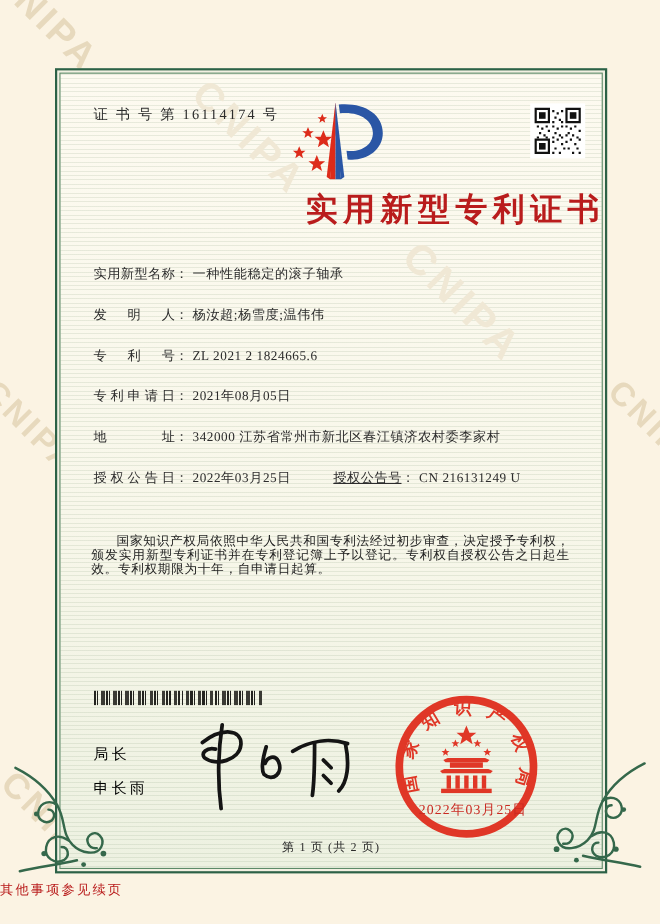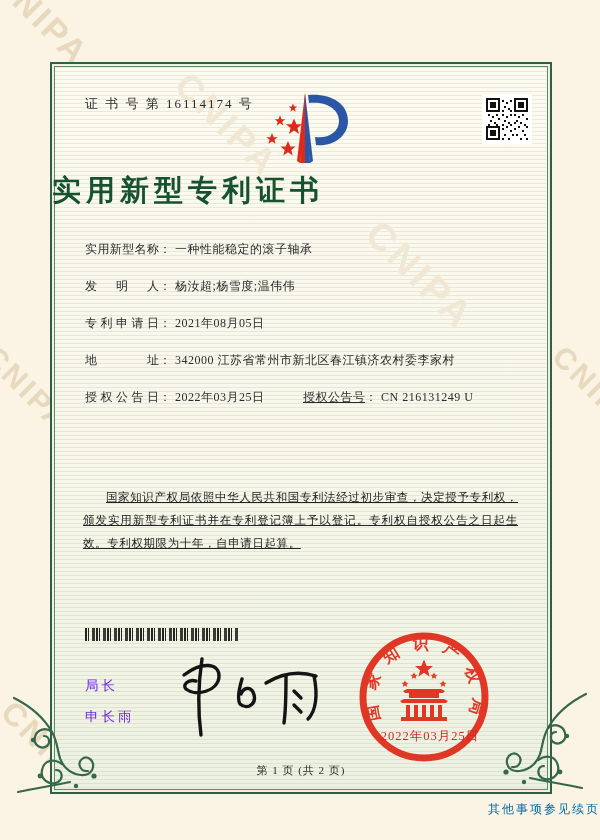--- a/index.html
+++ b/index.html
@@ -34,54 +34,54 @@
     border:1px solid #5d8a68;
     background:
       repeating-linear-gradient(180deg, rgba(150,170,140,0.20) 0 1px, rgba(255,255,255,0) 1px 4px),
       linear-gradient(180deg,#fdfaf0 0%, #f8f7ea 55%, #edf1e1 100%);
   }
   
   .cert-no{position:absolute; left:33px; top:31px; font-size:13px; letter-spacing:2px; z-index:2;}
   .qr{position:absolute; left:430px; top:30px; width:50px; height:50px; background:#fff;
       display:flex; align-items:center; justify-content:center; z-index:2;}
   .logo{position:absolute; left:204px; top:27px; width:98px; height:76px; z-index:2;}
-  .title{position:absolute; left:0; top:107px; width:100%; text-align:left;
-      font-size:29px; font-weight:bold; letter-spacing:5px; color:#14532d; z-index:2;}
+  .title{position:absolute; left:0; top:107px; width:100%; text-align:right;
+      font-size:29px; font-weight:bold; letter-spacing:5px; color:#b91c1c; z-index:2;}
   
   .fields{position:absolute; left:33px; top:178px; right:12px; font-size:12px; z-index:2;}
   .frow{position:relative; line-height:15px; margin-bottom:22px; white-space:nowrap;}
   .flabel{display:inline-block; width:74px; text-align:justify; text-align-last:justify; vertical-align:bottom;}
   .fcolon{display:inline-block; margin-right:4px;}
   .fvalue{letter-spacing:0.5px;}
   .grant-no-pair{position:absolute; left:218px; top:0; white-space:nowrap;}
   .grant-no-pair .flabel{width:62px;text-decoration:underline;}
   
   .law{position:absolute; left:31px; right:32px; top:422px; font-size:11.5px;
-       line-height:23px; letter-spacing:0.6px; color:#222; text-align:justify; z-index:2;text-decoration:underline;}
+       line-height:13px; letter-spacing:0.6px; color:#222; text-align:justify; z-index:2;}
   .law p{margin:0; text-indent:2em;}
   
   .barcode{position:absolute; left:33px; top:564px; width:154px; height:13px; z-index:2;
     background:repeating-linear-gradient(90deg,
       #23231f 0 2px, rgba(0,0,0,0) 2px 3px,
       #23231f 3px 4px, rgba(0,0,0,0) 4px 7px,
       #3a3a34 7px 10px, rgba(0,0,0,0) 10px 11px);}
   .officer{position:absolute; left:33px; top:613px; z-index:2;
     font-family:"Liberation Sans","DejaVu Sans",sans-serif; font-size:13.5px;
-    color:#6d28d9; letter-spacing:3px;}
+    color:#000000; letter-spacing:3px;}
   .officer div{margin-bottom:13px;}
   .signature{position:absolute; left:116px; top:585px; z-index:3;}
   .seal{position:absolute; left:302px; top:563px; z-index:3; opacity:0.96;}
   .page-note{position:absolute; left:0; right:0; top:699px; text-align:center;
     font-size:11px; letter-spacing:1px; z-index:2;}
   
   .flourish{position:absolute; z-index:4; pointer-events:none;}
   .flourish-br{left:494px; top:692px;}
   .flourish-bl{left:10px; top:696px; transform:scaleX(-1);}
-  .footer-note{position:absolute; left:0; right:0; top:801px; text-align:right;
-    font-size:12px; letter-spacing:2px; color:#0369a1;}
+  .footer-note{position:absolute; left:0; right:0; top:801px; text-align:left;
+    font-size:12px; letter-spacing:2px; color:#b91c1c;}
 </style>
 </head>
 <body>
 
 <div class="page">
 
   <span class="wm wm-tl">CNIPA</span>
   <span class="wm wm-left">CNIPA</span>
   <span class="wm wm-right">CNIPA</span>
   <span class="wm wm-bl">CNIPA</span>
@@ -134,20 +134,23 @@
     </svg>
 
     <div class="title">实用新型专利证书</div>
 
     <div class="fields">
       <div class="frow">
         <span class="flabel">实用新型名称</span><span class="fcolon">：</span><span class="fvalue">一种性能稳定的滚子轴承</span>
       </div>
       <div class="frow">
         <span class="flabel">发明人</span><span class="fcolon">：</span><span class="fvalue">杨汝超;杨雪度;温伟伟</span>
+      </div>
+      <div class="frow">
+        <span class="flabel">专利号</span><span class="fcolon">：</span><span class="fvalue">ZL 2021 2 1824665.6</span>
       </div>
       <div class="frow">
         <span class="flabel">专利申请日</span><span class="fcolon">：</span><span class="fvalue">2021年08月05日</span>
       </div>
       <div class="frow">
         <span class="flabel">地址</span><span class="fcolon">：</span><span class="fvalue">342000 江苏省常州市新北区春江镇济农村委李家村</span>
       </div>
       <div class="frow">
         <span class="flabel">授权公告日</span><span class="fcolon">：</span><span class="fvalue">2022年03月25日</span>
         <span class="grant-no-pair">

